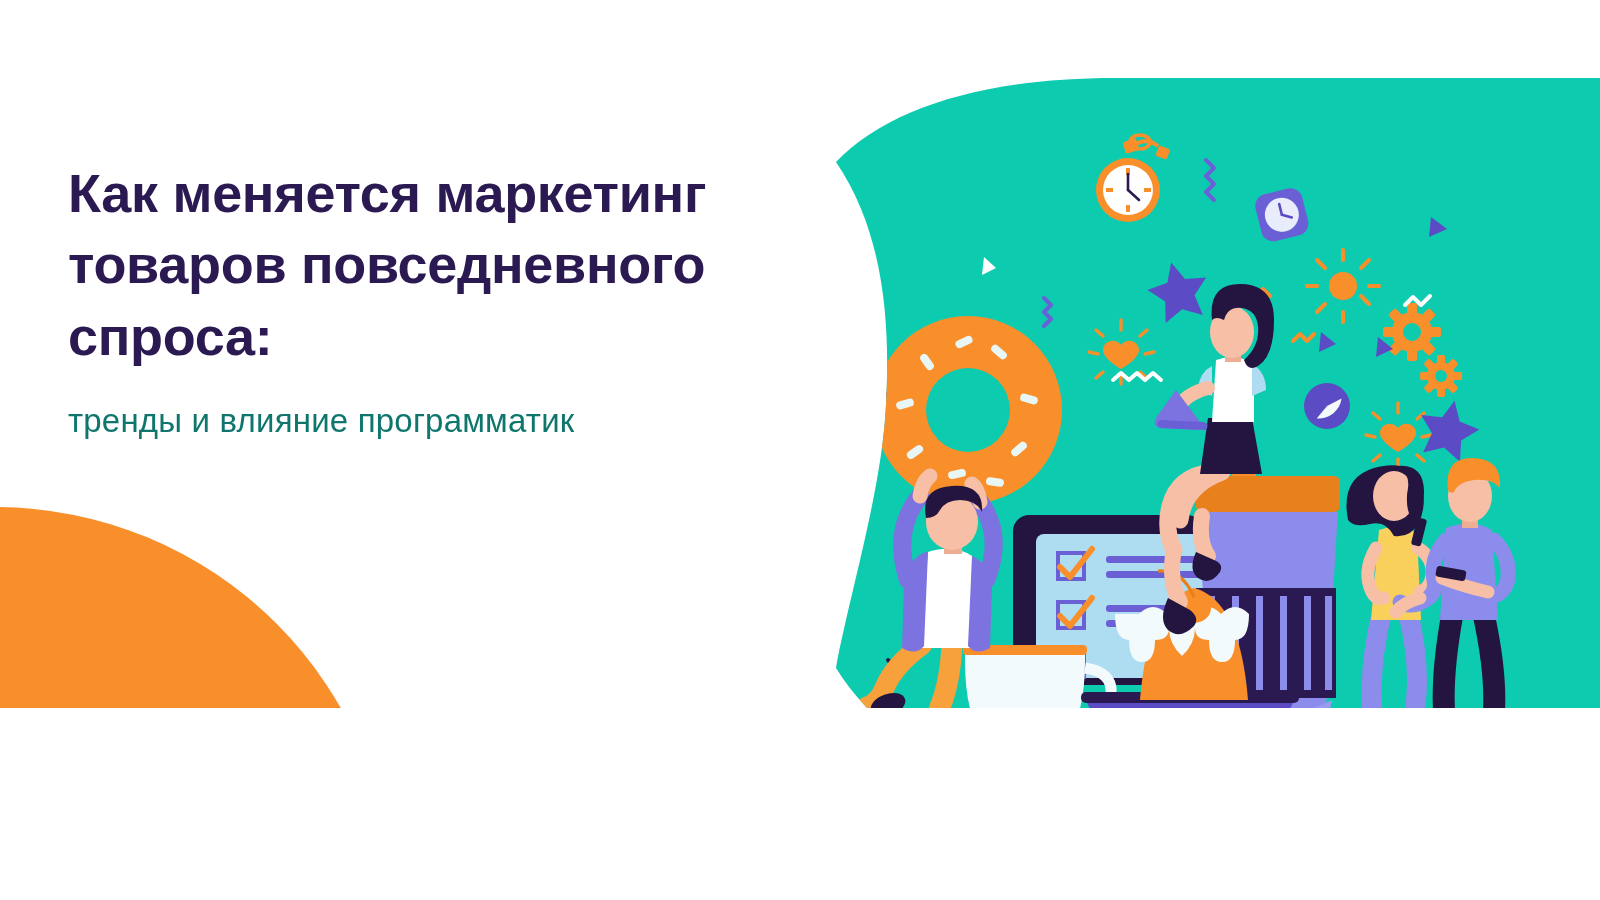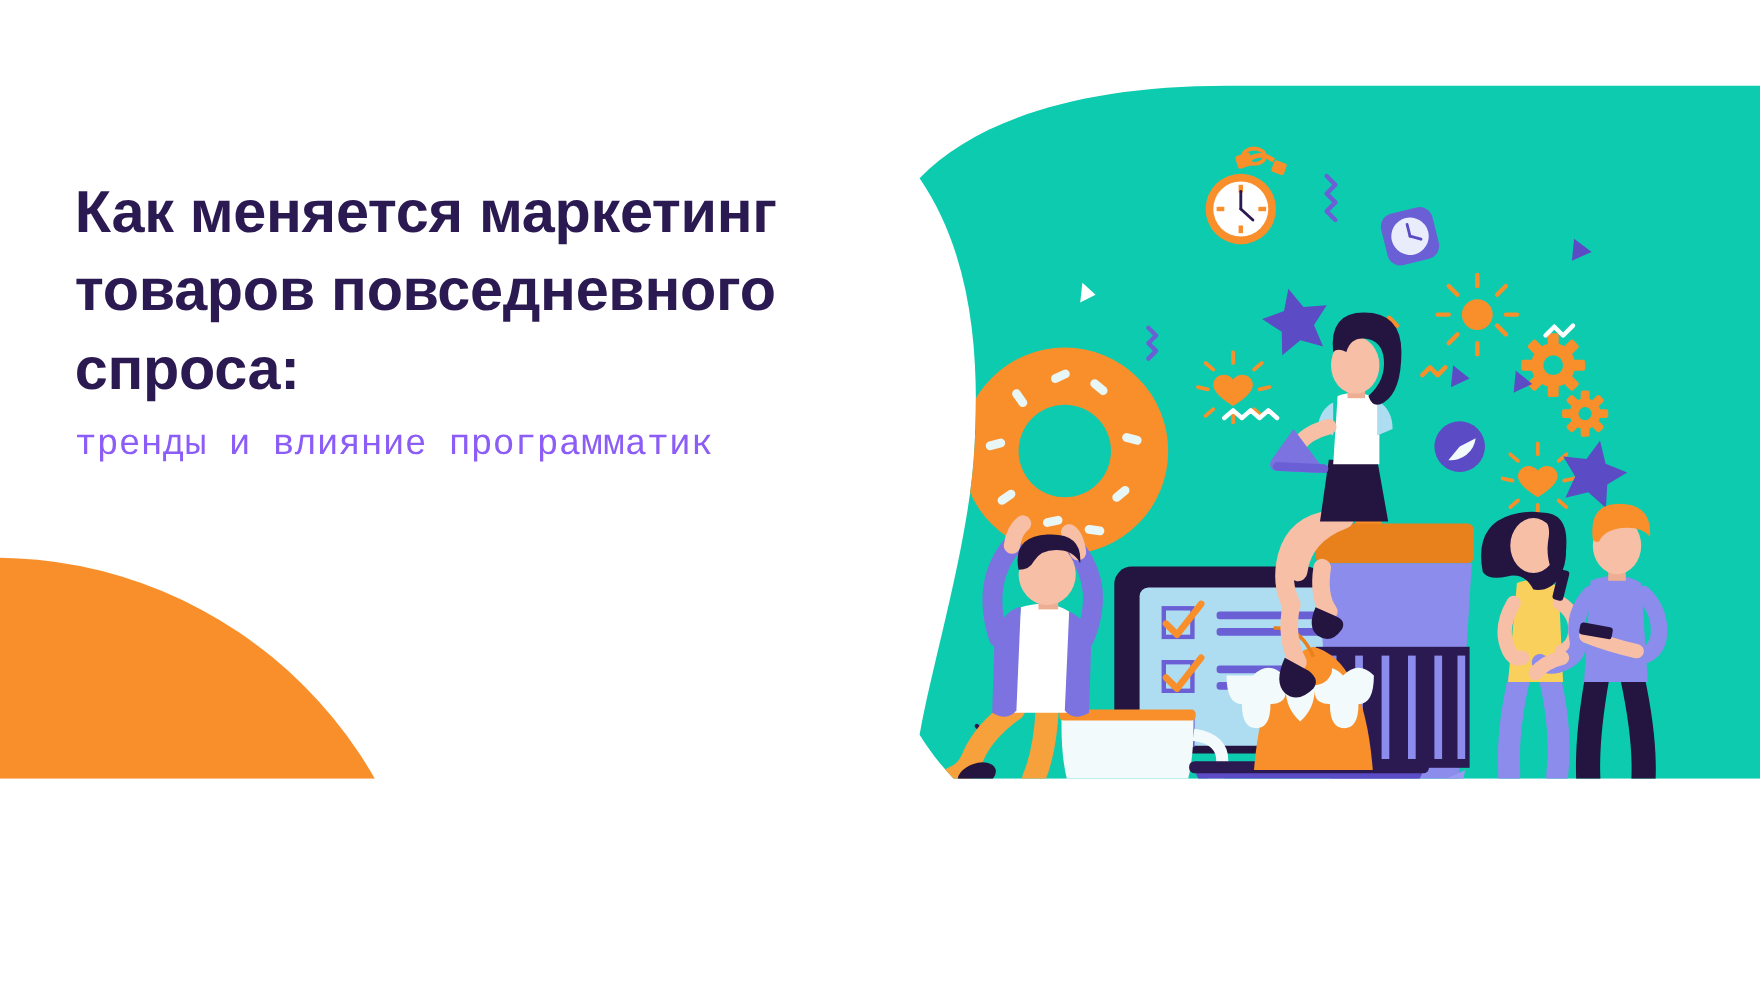--- a/index.html
+++ b/index.html
@@ -26,27 +26,27 @@
   .headline {
     font-family:"Liberation Sans", sans-serif;
     font-weight:700;
     font-size:54px;
     line-height:1.32;
     letter-spacing:-0.3px;
     color:#2B1A52;
     white-space:pre-line;
   }
   .subhead {
-    margin-top:12px;
-    font-family:Liberation Mono, monospace;
+    margin-top:28px;
+    font-family:Liberation Sans, sans-serif;
     font-weight:400;
     font-size:33px;
     line-height:1.3;
     letter-spacing:0.2px;
-    color:#8b5cf6;
+    color:#0f766e;
   }
 
   
   .logo {
     position:absolute;
     left:70px; top:735px;
     z-index:6;
     font-family:"Liberation Sans", sans-serif;
     font-weight:700;
     font-size:66px;

